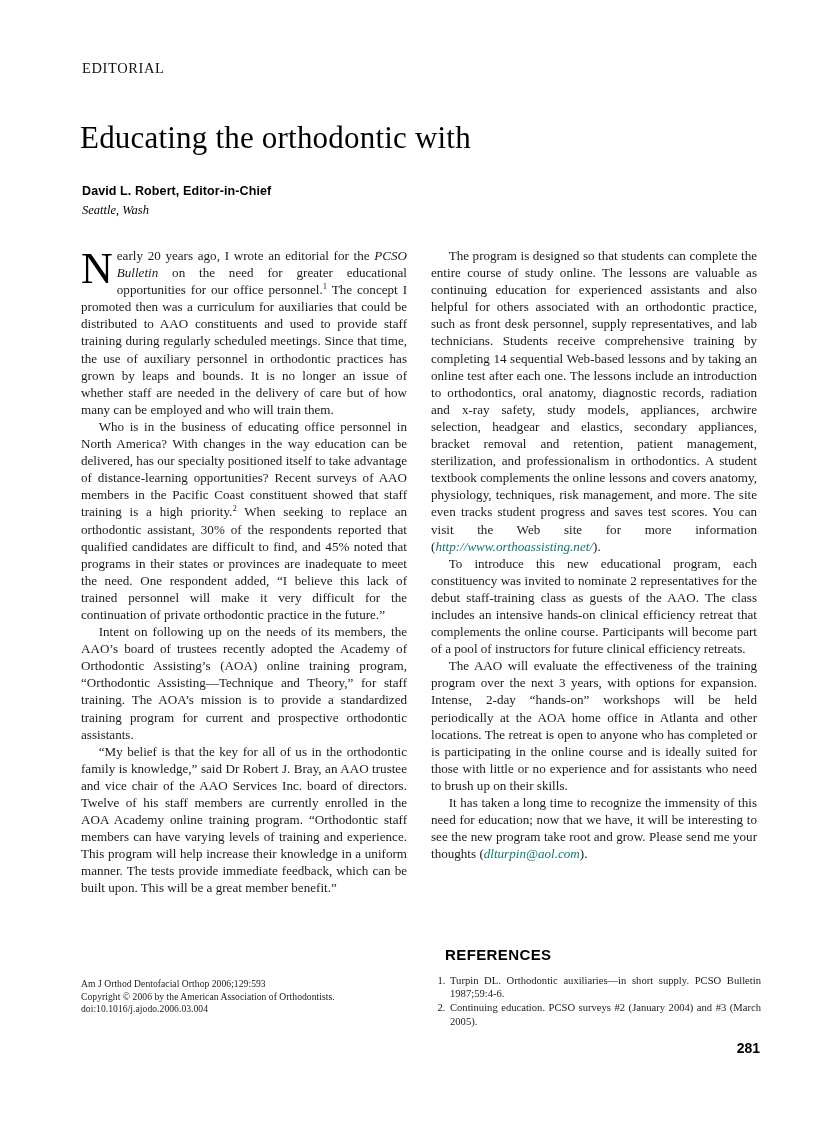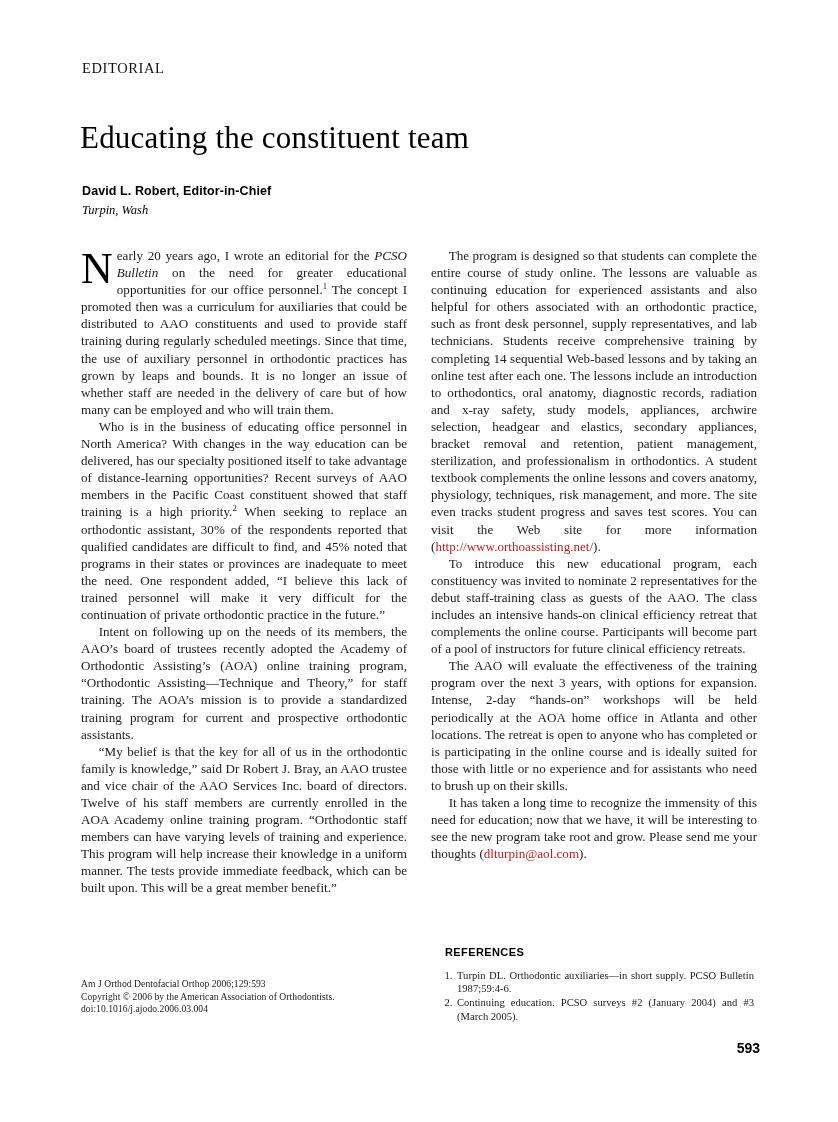--- a/index.html
+++ b/index.html
@@ -97,22 +97,23 @@
     font-weight: normal;
     color: #000;
   }
   .ital { font-style: italic; }
   sup {
     font-size: 0.66em;
     vertical-align: super;
     line-height: 0;
   }
   .link {
-    color: #b91c1c;
+    color: #0f766e;
     text-decoration: none;
+    font-style: italic;
   }
 
   
   .citation {
     position: absolute;
     left: 81px;
     top: 978px;
     width: 330px;
     font-size: 9.6px;
     line-height: 12.6px;
@@ -123,29 +124,29 @@
 
   
   .references {
     position: absolute;
     left: 431px;
     top: 946px;
     width: 330px;
   }
   .references-heading {
     font-family: "Liberation Sans", "DejaVu Sans", sans-serif;
-    font-size: 11px;
+    font-size: 15px;
     font-weight: bold;
     letter-spacing: 0.4px;
     color: #000;
     margin-bottom: 11px;
     padding-left: 14px;
   }
   ol.reflist {
-    margin: 7px;
+    margin: 0;
     padding: 0 0 0 17px;
     font-size: 10.6px;
     line-height: 13.4px;
     color: #1a1a1a;
   }
   ol.reflist li {
     margin-bottom: 0.5px;
     padding-left: 2px;
     text-align: justify;
   }
@@ -161,24 +162,24 @@
     color: #000;
   }
 </style>
 </head>
 <body>
 
 <div class="page">
 
   <div class="section-label">EDITORIAL</div>
 
-  <h1 class="article-title">Educating the constituent team</h1>
+  <h1 class="article-title">Educating the orthodontic with</h1>
 
   <div class="byline">David L. Robert, Editor-in-Chief</div>
-  <div class="byline-location">Turpin, Wash</div>
+  <div class="byline-location">Seattle, Wash</div>
 
   <div class="col col-left">
     <p class="first">
       <span class="dropcap">N</span><span>early 20 years ago, I wrote an editorial for the </span><span class="ital">PCSO Bulletin</span><span> on the need for greater educational opportunities for our office personnel.</span><sup>1</sup><span> The concept I promoted then was a curriculum for auxiliaries that could be distributed to AAO constituents and used to provide staff training during regularly scheduled meetings. Since that time, the use of auxiliary personnel in orthodontic practices has grown by leaps and bounds. It is no longer an issue of whether staff are needed in the delivery of care but of how many can be employed and who will train them.</span>
     </p>
     <p><span>Who is in the business of educating office personnel in North America? With changes in the way education can be delivered, has our specialty positioned itself to take advantage of distance-learning opportunities? Recent surveys of AAO members in the Pacific Coast constituent showed that staff training is a high priority.</span><sup>2</sup><span> When seeking to replace an orthodontic assistant, 30% of the respondents reported that qualified candidates are difficult to find, and 45% noted that programs in their states or provinces are inadequate to meet the need. One respondent added, “I believe this lack of trained personnel will make it very difficult for the continuation of private orthodontic practice in the future.”</span></p>
     <p>Intent on following up on the needs of its members, the AAO’s board of trustees recently adopted the Academy of Orthodontic Assisting’s (AOA) online training program, “Orthodontic Assisting—Technique and Theory,” for staff training. The AOA’s mission is to provide a standardized training program for current and prospective orthodontic assistants.</p>
     <p>“My belief is that the key for all of us in the orthodontic family is knowledge,” said Dr Robert J. Bray, an AAO trustee and vice chair of the AAO Services Inc. board of directors. Twelve of his staff members are currently enrolled in the AOA Academy online training program. “Orthodontic staff members can have varying levels of training and experience. This program will help increase their knowledge in a uniform manner. The tests provide immediate feedback, which can be built upon. This will be a great member benefit.”</p>
   </div>
 
@@ -196,15 +197,15 @@
   </div>
 
   <div class="references">
     <div class="references-heading">REFERENCES</div>
     <ol class="reflist">
       <li>Turpin DL. Orthodontic auxiliaries—in short supply. PCSO Bulletin 1987;59:4-6.</li>
       <li>Continuing education. PCSO surveys #2 (January 2004) and #3 (March 2005).</li>
     </ol>
   </div>
 
-  <div class="folio">593</div>
+  <div class="folio">281</div>
 
 </div>
 
 </body></html>

